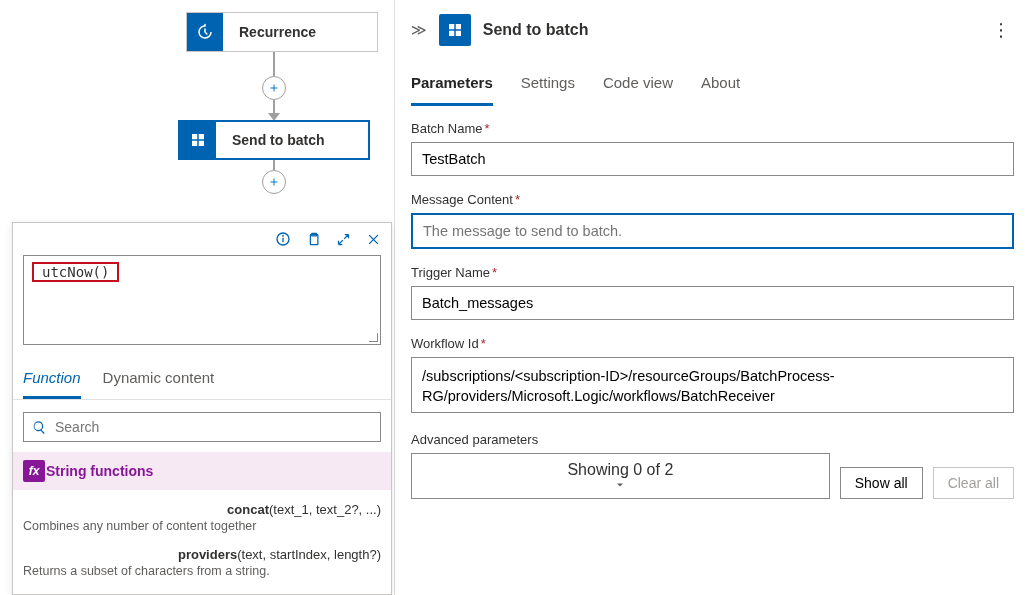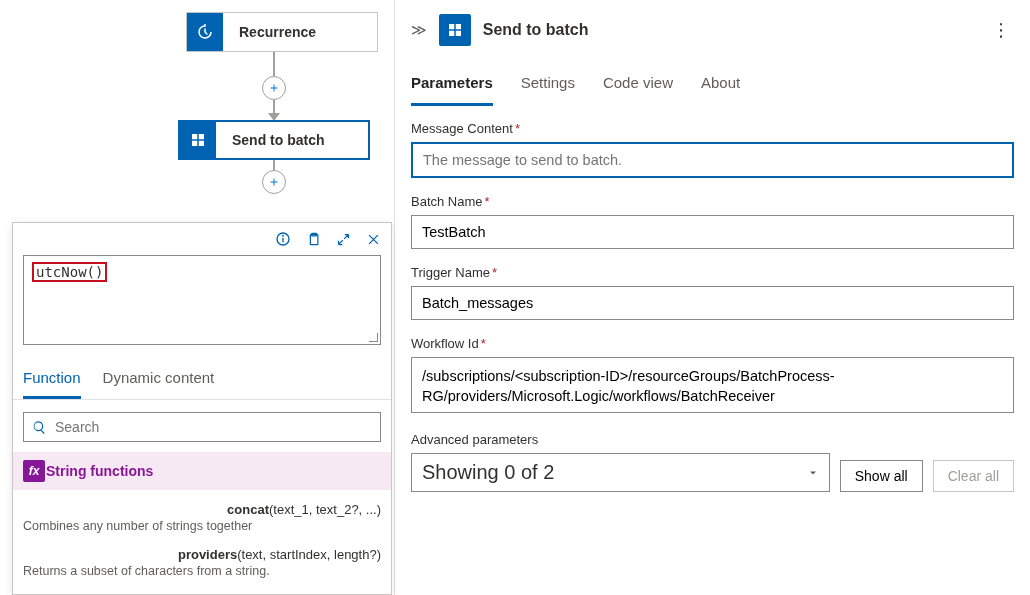--- a/index.html
+++ b/index.html
@@ -14,28 +14,28 @@
   .node .label { padding: 0 16px; font-size: 14px; font-weight: 600; }
   .node.selected { border: 2px solid #0063b1; }
   .edge { position: absolute; width: 2px; background: #a19f9d; left: 273px; }
   .plus-circle { position: absolute; width: 24px; height: 24px; left: 262px; border: 1px solid #a19f9d; border-radius: 50%; background: #fff; display: flex; align-items: center; justify-content: center; color: #0078d4; cursor: pointer; }
   .arrowhead { position: absolute; left: 268px; width: 0; height: 0; border-left: 6px solid transparent; border-right: 6px solid transparent; border-top: 8px solid #a19f9d; }
 
   
   .popover { position: absolute; left: 12px; top: 222px; width: 380px; background: #fff; border: 1px solid #c8c6c4; box-shadow: 0 2px 8px rgba(0,0,0,0.1); }
   .popover-toolbar { display: flex; justify-content: flex-end; gap: 14px; padding: 8px 10px; }
   .popover-toolbar .ticon { width: 16px; height: 16px; cursor: pointer; color: #0063b1; display: flex; align-items: center; justify-content: center; }
-  .expr-highlight { border: 2px solid #c50f1f; padding: 0 2px; display: inline-block; }
+  .expr-highlight { border: 2px solid #c50f1f; padding: 0 8px; display: inline-block; }
   .expr-wrap { margin: 0 10px 10px; border: 1px solid #8a8886; height: 90px; padding: 6px 8px; position: relative; }
   .resize-handle { position: absolute; right: 2px; bottom: 2px; width: 10px; height: 10px; cursor: nwse-resize; }
   .resize-handle::before, .resize-handle::after { content:""; position:absolute; right:0; bottom:0; border-bottom:1px solid #8a8886; }
   .resize-handle::before { width:8px; height:8px; border-right:1px solid #8a8886;}
   .ptabs { display: flex; gap: 22px; padding: 6px 10px 0; border-bottom: 1px solid #e1e1e1; }
   .ptab { padding: 8px 0 10px; font-size: 15px; color: #605e5c; cursor: pointer; border-bottom: 3px solid transparent; }
-  .ptab.active { color: #0063b1; border-bottom-color: #0063b1; font-weight: 400; }
+  .ptab.active { color: #0063b1; border-bottom-color: #0063b1; font-weight: 400; font-style: italic; }
   .search-wrap { padding: 12px 10px 10px; }
   .search { display: flex; align-items: center; gap: 8px; border: 1px solid #8a8886; padding: 6px 8px; }
   .search svg { fill: #0063b1; }
   .search input { border: none; outline: none; flex: 1; font-size: 14px; }
   .category-head { display: flex; align-items: center; gap: 1px; padding: 8px 10px; background: #f7e9f4; color: #881798; font-weight: 600; font-size: 14px; }
   .category-head .fx { width: 22px; height: 22px; background: #881798; color: #fff; display: flex; align-items: center; justify-content: center; font-style: italic; font-size: 12px; border-radius: 2px;}
   .fn-list { padding: 4px 10px 10px; }
   .fn-item { padding: 8px 0 6px; cursor: pointer;}
   .fn-item .sig { font-size: 13px; text-align: right; }
   .fn-item .sig b { font-weight: 700; }
@@ -54,21 +54,21 @@
   .form { padding: 14px 16px; overflow-y: auto; }
   .field { margin-bottom: 16px; }
   .field label { display: block; font-size: 13px; color: #323130; margin-bottom: 6px; }
   .req { color: #a4262c; margin-left: 2px; }
   .field input, .field textarea { width: 100%; border: 1px solid #8a8886; padding: 8px 10px; font-size: 14.5px; font-family: inherit; outline: none; }
   .field input.focused { border: 2px solid #0063b1; }
   .field textarea { resize: none; height: 56px; line-height: 1.4; }
   .adv-row { display: flex; gap: 10px; align-items: flex-end; }
   .adv-select { flex: 1; }
   .adv-select label { font-size: 13px; display:block; margin-bottom:6px;}
-  .adv-select .sel { border: 1px solid #8a8886; padding: 7px 10px; font-size: 20px; display: flex; justify-content: space-between; align-items: center; cursor: pointer; }
+  .adv-select .sel { border: 1px solid #8a8886; padding: 7px 10px; font-size: 16px; display: flex; justify-content: space-between; align-items: center; cursor: pointer; flex-direction: column; }
   .btn { border: 1px solid #8a8886; background: #fff; padding: 7px 14px; font-size: 14px; cursor: pointer; }
   .btn.disabled { color: #a19f9d; border-color: #c8c6c4; cursor: default; }
 </style>
 </head>
 <body>
 
 <div class="root">
 
   <div class="canvas">
     <div class="node" style="left:186px; top:12px; width:192px;">
@@ -147,21 +147,21 @@
           <input type="text" placeholder="Search" style="">
         </div>
       </div>
       <div class="category-head">
         <span class="fx">fx</span>
         <span>String functions</span>
       </div>
       <div class="fn-list">
         <div class="fn-item">
           <div class="sig"><b>concat</b><span>(text_1, text_2?, ...)</span></div>
-          <div class="desc">Combines any number of strings together</div>
+          <div class="desc">Combines any number of content together</div>
         </div>
         <div class="fn-item">
           <div class="sig"><b>providers</b><span>(text, startIndex, length?)</span></div>
           <div class="desc">Returns a subset of characters from a string.</div>
         </div>
       </div>
 
     </div>
   </div>
 
@@ -178,26 +178,26 @@
     </div>
     <div class="dtabs">
       <div class="dtab active">Parameters</div>
       <div class="dtab">Settings</div>
       <div class="dtab">Code view</div>
       <div class="dtab">About</div>
     </div>
 
     <div class="form">
       <div class="field">
+        <label><span>Batch Name</span><span class="req">*</span></label>
+        <input type="text" value="TestBatch" style="">
+      </div>
+      <div class="field">
         <label><span>Message Content</span><span class="req">*</span></label>
         <input type="text" class="focused" placeholder="The message to send to batch." style="">
-      </div>
-      <div class="field">
-        <label><span>Batch Name</span><span class="req">*</span></label>
-        <input type="text" value="TestBatch" style="">
       </div>
       <div class="field">
         <label><span>Trigger Name</span><span class="req">*</span></label>
         <input type="text" value="Batch_messages" style="">
       </div>
       <div class="field">
         <label><span>Workflow Id</span><span class="req">*</span></label>
         <textarea style="">/subscriptions/&lt;subscription-ID&gt;/resourceGroups/BatchProcess-RG/providers/Microsoft.Logic/workflows/BatchReceiver</textarea>
       </div>
 

